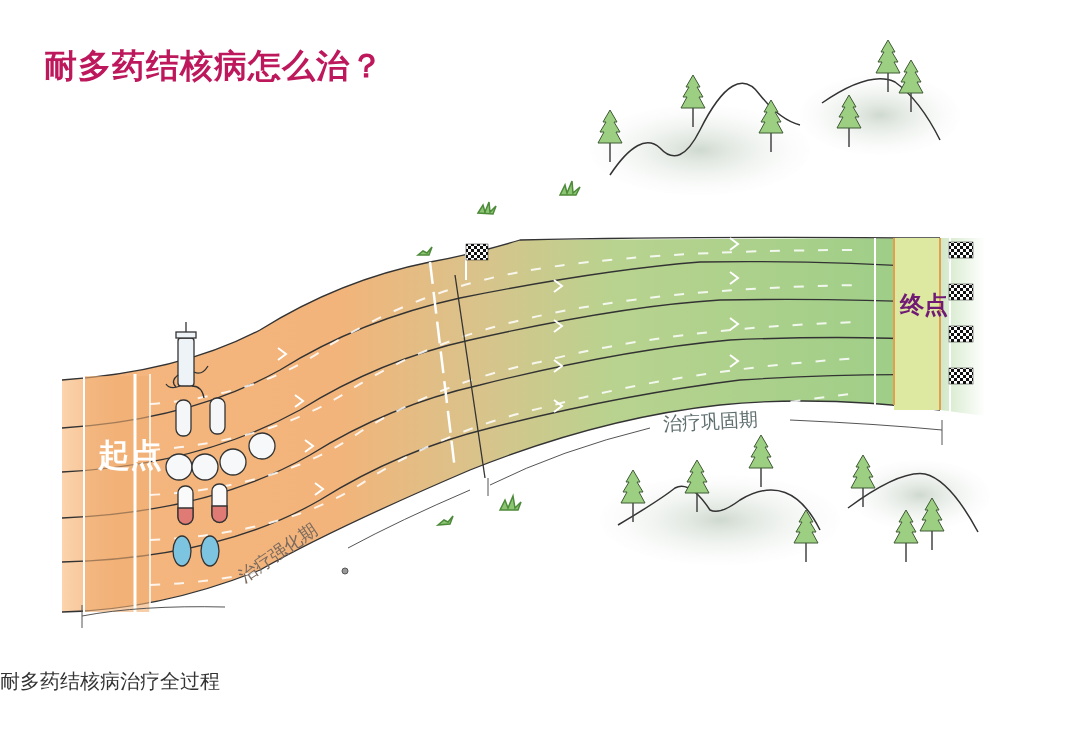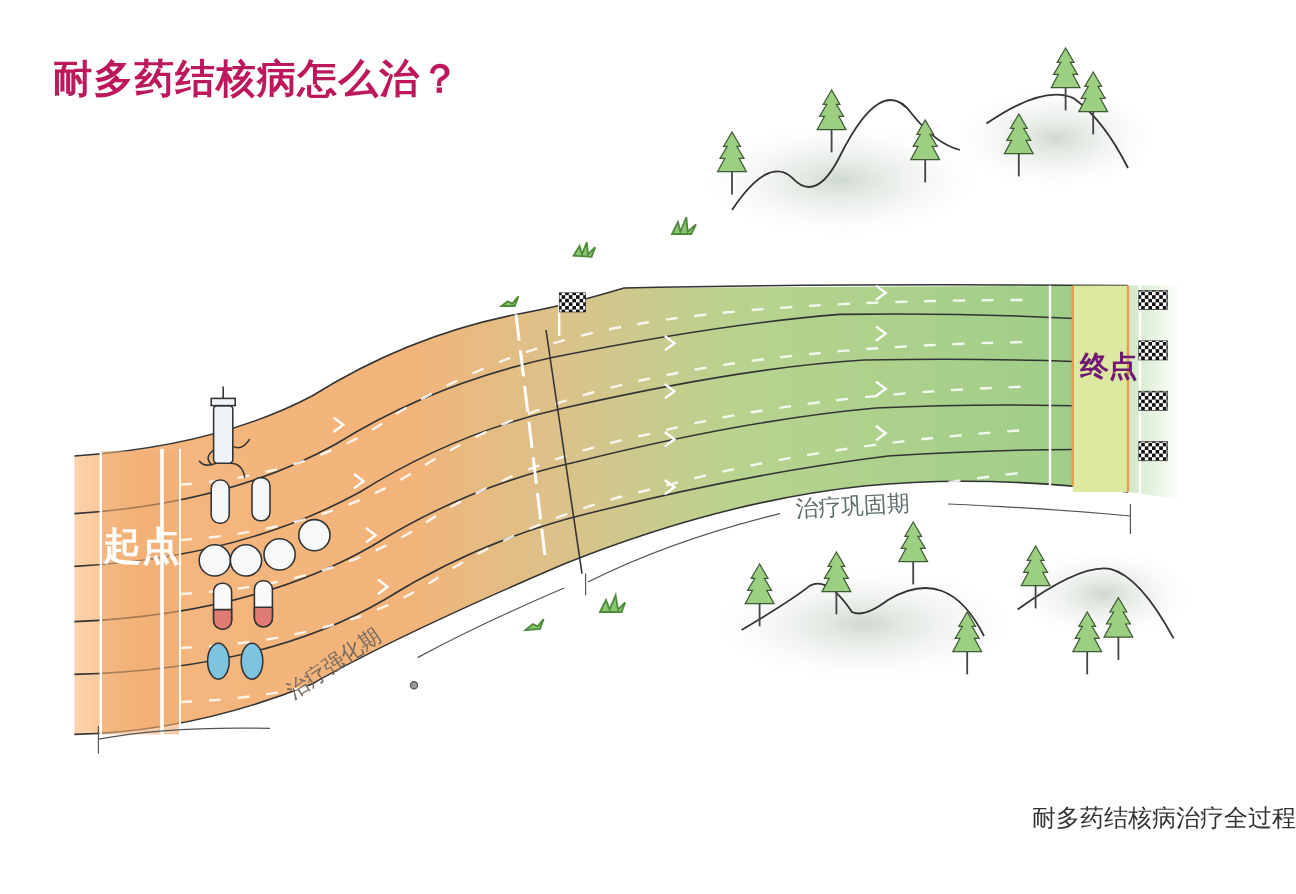--- a/index.html
+++ b/index.html
@@ -1,21 +1,21 @@
 <!DOCTYPE html>
 <html><head>
 <meta charset="utf-8">
 <style>
   html,body{margin:0;padding:0;background:#ffffff;}
   body{width:1080px;height:745px;position:relative;overflow:hidden;font-family:"DejaVu Sans","Liberation Sans",sans-serif;}
   .title{position:absolute;left:44px;top:44px;font-size:33px;font-weight:bold;color:#be185d;letter-spacing:1px;white-space:nowrap;}
-  .caption{position:absolute;left:0;width:1080px;top:668px;text-align:right;padding-left:97px;box-sizing:border-box;font-size:20px;color:#333333;}
+  .caption{position:absolute;left:0;width:1080px;top:668px;text-align:left;box-sizing:border-box;font-size:20px;color:#333333;}
   svg.scene{position:absolute;left:0;top:0;}
   .lbl{position:absolute;white-space:nowrap;}
-  .start-label{left:86px;top:435px;width:34px;font-size:32px;font-weight:bold;color:#ffffff;line-height:40px;text-align:center;}
+  .start-label{left:86px;top:435px;width:34px;font-size:32px;font-weight:bold;color:#ffffff;line-height:40px;text-align:center;padding-left:12px;}
   .finish-label{left:900px;top:285px;width:40px;font-size:24px;font-weight:bold;color:#701a75;line-height:40px;text-align:center;}
   .phase1{left:234px;top:568px;font-size:18px;color:#7a6a60;transform:rotate(-34deg);transform-origin:left top;}
   .phase2{left:663px;top:409px;font-size:19px;color:#5e6e6e;transform:rotate(-3deg);}
 </style>
 </head>
 <body>
 
 <div class="title">耐多药结核病怎么治？</div>
 
 <svg class="scene" width="1080" height="745" viewBox="0 0 1080 745">

